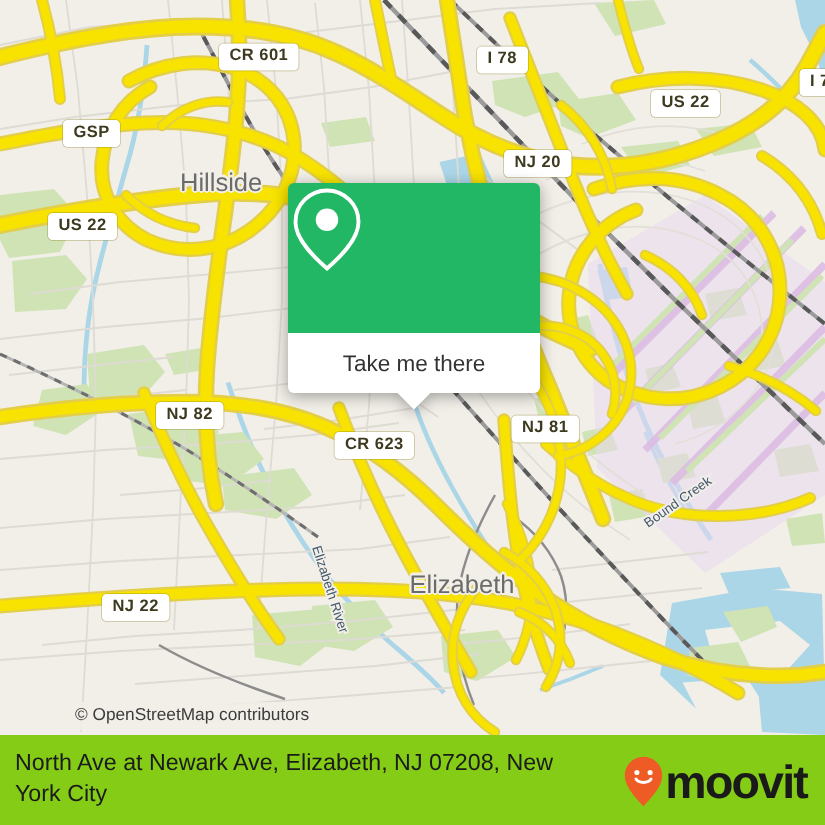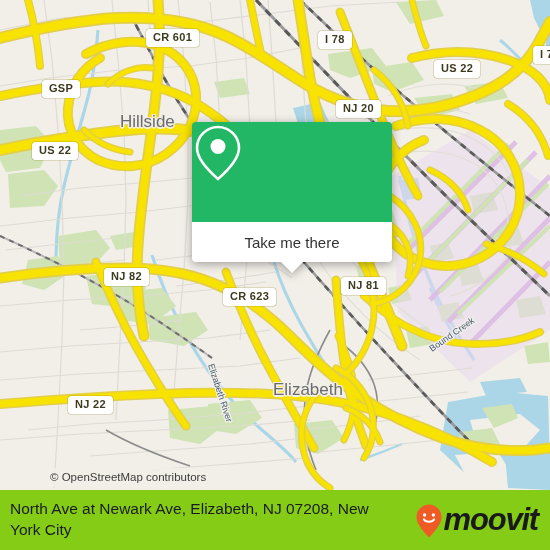--- a/index.html
+++ b/index.html
@@ -15,40 +15,40 @@
           color:#3d3a1f;font-size:11px;font-weight:bold;letter-spacing:.3px;
           padding:2px 6px 3px;line-height:11px;white-space:nowrap;
           box-shadow:0 0 0 .5px rgba(140,130,40,.45);font-family:"Liberation Sans",sans-serif;}
 
   
   .place{position:absolute;color:#6b6b6b;font-size:17px;white-space:nowrap;
          text-shadow:1.5px 0 #f2efe9,-1.5px 0 #f2efe9,0 1.5px #f2efe9,0 -1.5px #f2efe9,
                      1px 1px #f2efe9,-1px -1px #f2efe9,1px -1px #f2efe9,-1px 1px #f2efe9;}
 
   
-  .callout{position:absolute;left:192px;top:122px;width:200px;
+  .callout{position:absolute;left:192px;top:122px;width:168px;
            filter:drop-shadow(0 2px 5px rgba(0,0,0,.35));}
   .callout-top{background:#22b765;border-radius:4px 4px 0 0;height:100px;
                display:flex;align-items:center;justify-content:center;}
   .callout-bot{background:#fff;border-radius:0 0 4px 4px;height:40px;
                display:flex;align-items:center;justify-content:center;}
   .callout-bot span{color:#333;font-size:15px;}
   .callout-tail{position:absolute;left:50%;bottom:-11px;margin-left:-11px;width:0;height:0;
                 border-left:11px solid transparent;border-right:11px solid transparent;
                 border-top:11px solid #fff;}
 
   
   .attrib{position:absolute;left:0;top:468px;background:rgba(242,239,233,.82);
           color:#3c3c3c;font-size:11.5px;padding:3px 8px 4px 10px;white-space:nowrap;margin-left:40px;}
 
   
   .footer{position:absolute;left:0;top:490px;width:550px;height:60px;background:#84cc16;}
   .footer-title{position:absolute;left:10px;top:8px;width:390px;color:#1b1b1b;
                 font-size:15.5px;line-height:21px;}
-  .logo{position:absolute;right:12px;top:14px;display:flex;gap:2px;font-style:italic;}
+  .logo{position:absolute;right:12px;top:14px;display:flex;align-items:center;gap:2px;}
   .logo-word{color:#1a1a1a;font-size:31px;font-weight:bold;letter-spacing:-1.2px;line-height:31px;}
 </style>
 </head>
 <body>
 
 <div id="app">
 
   <div class="map">
     <svg width="550" height="490" viewBox="0 0 550 490">
       <rect x="0" y="0" width="550" height="490" fill="#f2efe9"></rect>

